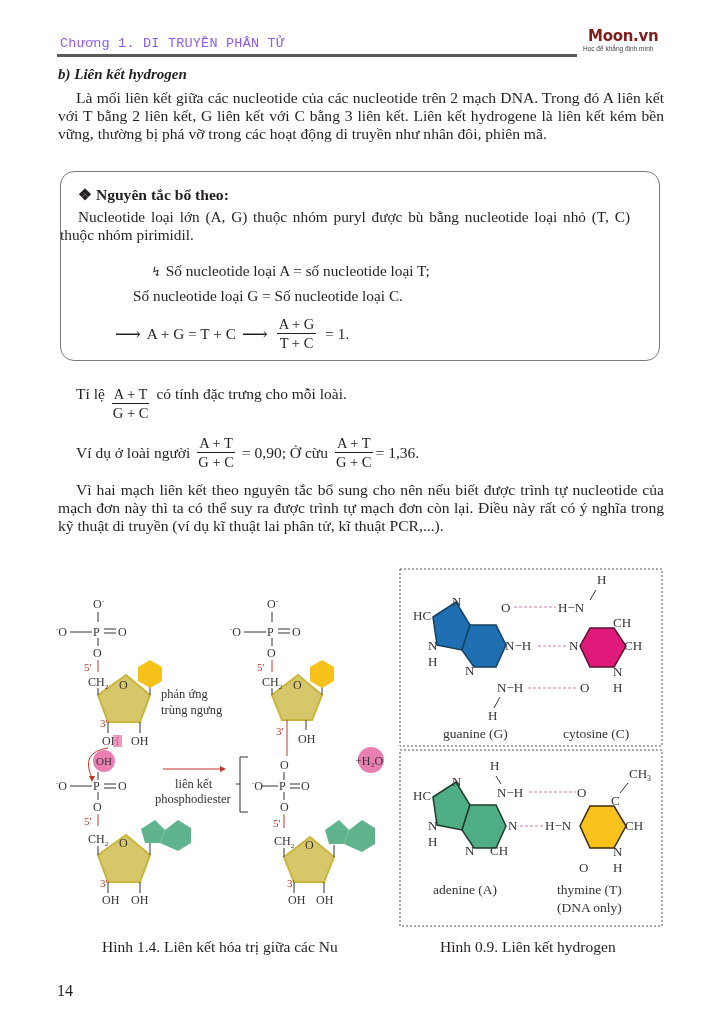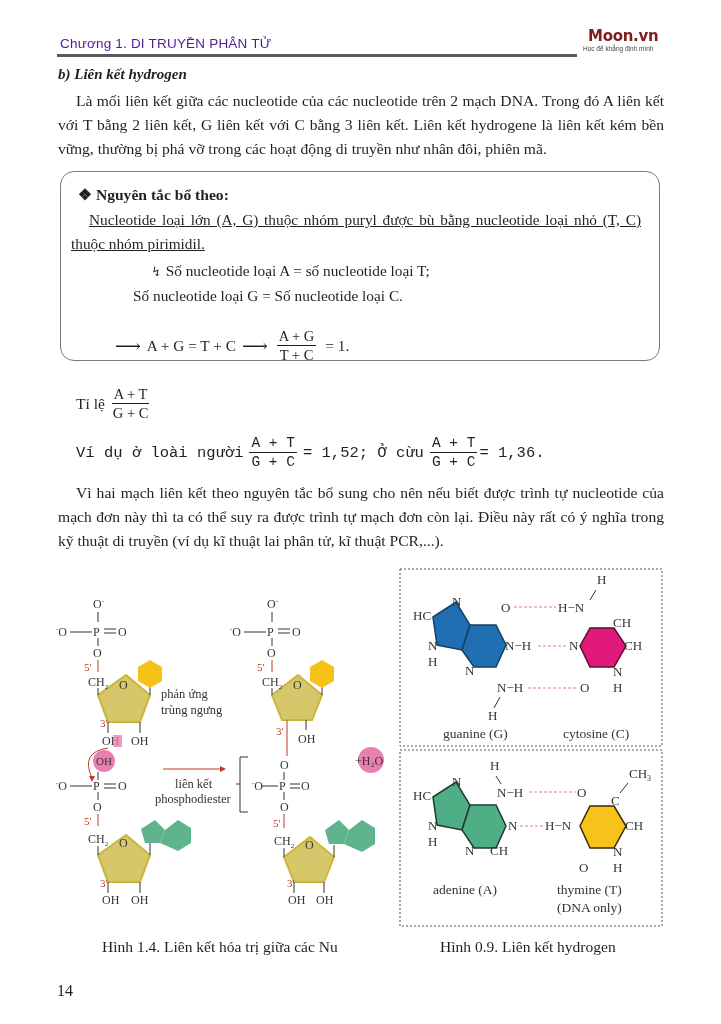--- a/index.html
+++ b/index.html
@@ -1,37 +1,37 @@
 <!DOCTYPE html>
 <html><head>
 <meta charset="utf-8">
 <style>
   html, body { margin:0; padding:0; background:#ffffff; }
   body { width:721px; height:1024px; position:relative; overflow:hidden;
          font-family:"Liberation Serif", "DejaVu Serif", serif; color:#231f20; }
   .abs { position:absolute; }
 
   
-  .chapter { left:60px; top:36px; font-family:Liberation Sans, sans-serif; font-size:13.5px; color:#4c1d95; letter-spacing:0.2px; }
+  .chapter { left:60px; top:36px; font-family:Liberation Mono, monospace; font-size:13.5px; color:#8b5cf6; letter-spacing:0.2px; }
   .header-rule { left:57px; top:54px; width:520px; height:3px; background:#5a5a5a; }
   .logo { left:588px; top:27px; font-family:"DejaVu Sans", sans-serif; font-weight:bold; font-size:15px; color:#7f1d1d; letter-spacing:-0.3px; }
   .logo-tag { left:583px; top:45px; font-family:"Liberation Sans", sans-serif; font-size:6.5px; color:#444; }
 
   
   .section-title { left:58px; top:66px; font-size:15px; font-weight:bold; font-style:italic; }
-  .para { left:58px; width:606px; font-size:15.6px; line-height:24px; text-align:justify; }
+  .para { left:58px; width:606px; font-size:15.6px; line-height:18px; text-align:justify; }
   .para .indent { display:inline-block; width:18px; }
 
   
   .rule-box { left:60px; top:171px; width:600px; height:190px; border:1.5px solid #7a7a7a; border-radius:14px; box-sizing:border-box; }
   .box-title { left:78px; top:186px; font-size:15.6px; font-weight:bold; }
   .box-line { font-size:15.3px; }
 
   
-  .frac { display:inline-flex; flex-direction:column; align-items:center; vertical-align:middle; margin:16px 3px; font-size:14.5px; line-height:18px; }
+  .frac { display:inline-flex; flex-direction:column; align-items:center; vertical-align:middle; margin:4px 3px; font-size:14.5px; line-height:18px; }
   .frac .num { padding:0 2px; border-bottom:1px solid #231f20; }
   .frac .den { padding:0 2px; }
 
   
   .fig-svg { position:absolute; left:0; top:0; }
   .caption { font-size:15.5px; }
   .page-no { left:57px; top:982px; font-size:16px; }
 
   svg text { font-family:"Liberation Serif", "DejaVu Serif", serif; }
 </style>
@@ -44,51 +44,52 @@
 <div class="abs logo-tag">Học để khẳng định mình</div>
 
 <div class="abs section-title">b) Liên kết hydrogen</div>
 <div class="abs para" style="top:89px;"><span class="indent"></span><span>Là mối liên kết giữa các nucleotide của các nucleotide trên 2 mạch DNA. Trong đó A liên kết với T bằng 2 liên kết, G liên kết với C bằng 3 liên kết. Liên kết hydrogene là liên kết kém bền vững, thường bị phá vỡ trong các hoạt động di truyền như nhân đôi, phiên mã.</span></div>
 
 <div class="abs rule-box"></div>
 <div class="abs box-title">
   <span>❖</span>
   <span>Nguyên tắc bổ theo:</span>
 </div>
-<div class="abs box-line para" style="top:208px; left:71px; width:570px;text-decoration:underline;"><span class="indent"></span><span>Nucleotide loại lớn (A, G) thuộc nhóm puryl được bù bằng nucleotide loại nhỏ (T, C) thuộc nhóm pirimidil.</span></div>
+<div class="abs box-line para" style="top:208px; left:60px; width:570px;"><span class="indent"></span><span>Nucleotide loại lớn (A, G) thuộc nhóm puryl được bù bằng nucleotide loại nhỏ (T, C) thuộc nhóm pirimidil.</span></div>
 <div class="abs box-line" style="top:262px; left:115px;margin-left:36px;">
   <span style="font-size:13px;">↯</span>
   <span>Số nucleotide loại A = số nucleotide loại T;</span>
 </div>
 <div class="abs box-line" style="top:287px; left:133px;">Số nucleotide loại G = Số nucleotide loại C.</div>
 <div class="abs box-line" style="top:311px; left:115px; display:flex; align-items:center; gap:6px;">
   <span style="font-size:18px;">⟶</span>
   <span>A + G = T + C</span>
   <span style="font-size:18px;">⟶</span>
   <span class="frac">
     <span class="num">A + G</span>
     <span class="den">T + C</span>
   </span>
   <span>= 1.</span>
 </div>
 
-<div class="abs" style="top:385px; left:76px; font-size:15.5px; display:flex; align-items:center;">
+<div class="abs" style="top:385px; left:76px; font-size:15.5px; display:flex; align-items:flex-start;">
   <span>Tỉ lệ</span>
   <span class="frac" style="margin:0 6px;">
     <span class="num">A + T</span>
     <span class="den">G + C</span>
   </span>
-</div>
-<div class="abs" style="top:434px; left:76px; font-size:15.5px; display:flex; align-items:center;font-family:Liberation Mono, monospace;">
+  <span>có tính đặc trưng cho mỗi loài.</span>
+</div>
+<div class="abs" style="top:434px; left:76px; font-size:15.5px; display:flex; align-items:center;">
   <span>Ví dụ ở loài người</span>
   <span class="frac" style="margin:0 6px;">
     <span class="num">A + T</span>
     <span class="den">G + C</span>
   </span>
-  <span>= 1,52; Ở cừu</span>
+  <span>= 0,90; Ở cừu</span>
   <span class="frac" style="margin:0 2px 0 6px;">
     <span class="num">A + T</span>
     <span class="den">G + C</span>
   </span>
   <span>= 1,36.</span>
 </div>
 
 <div class="abs para" style="top:481px;"><span class="indent"></span><span>Vì hai mạch liên kết theo nguyên tắc bổ sung cho nên nếu biết được trình tự nucleotide của mạch đơn này thì ta có thể suy ra được trình tự mạch đơn còn lại. Điều này rất có ý nghĩa trong kỹ thuật di truyền (ví dụ kĩ thuật lai phân tử, kĩ thuật PCR,...).</span></div>
 
 <svg class="fig-svg" width="721" height="1024">

